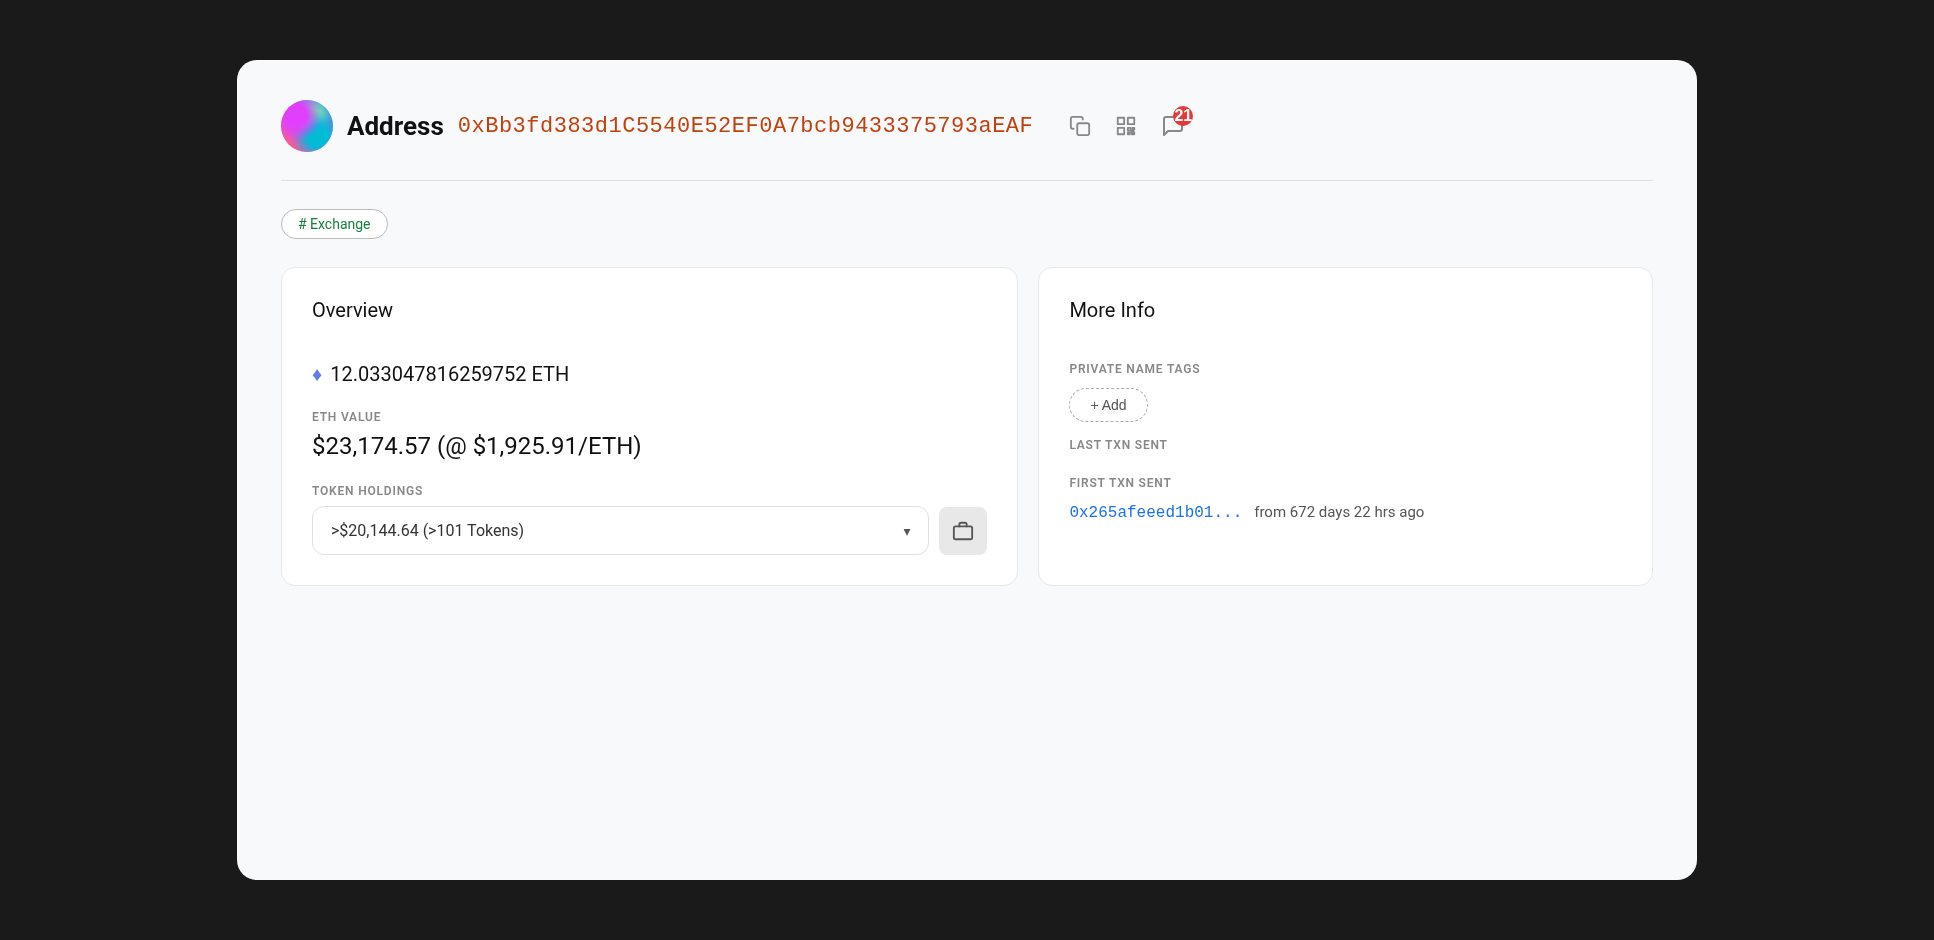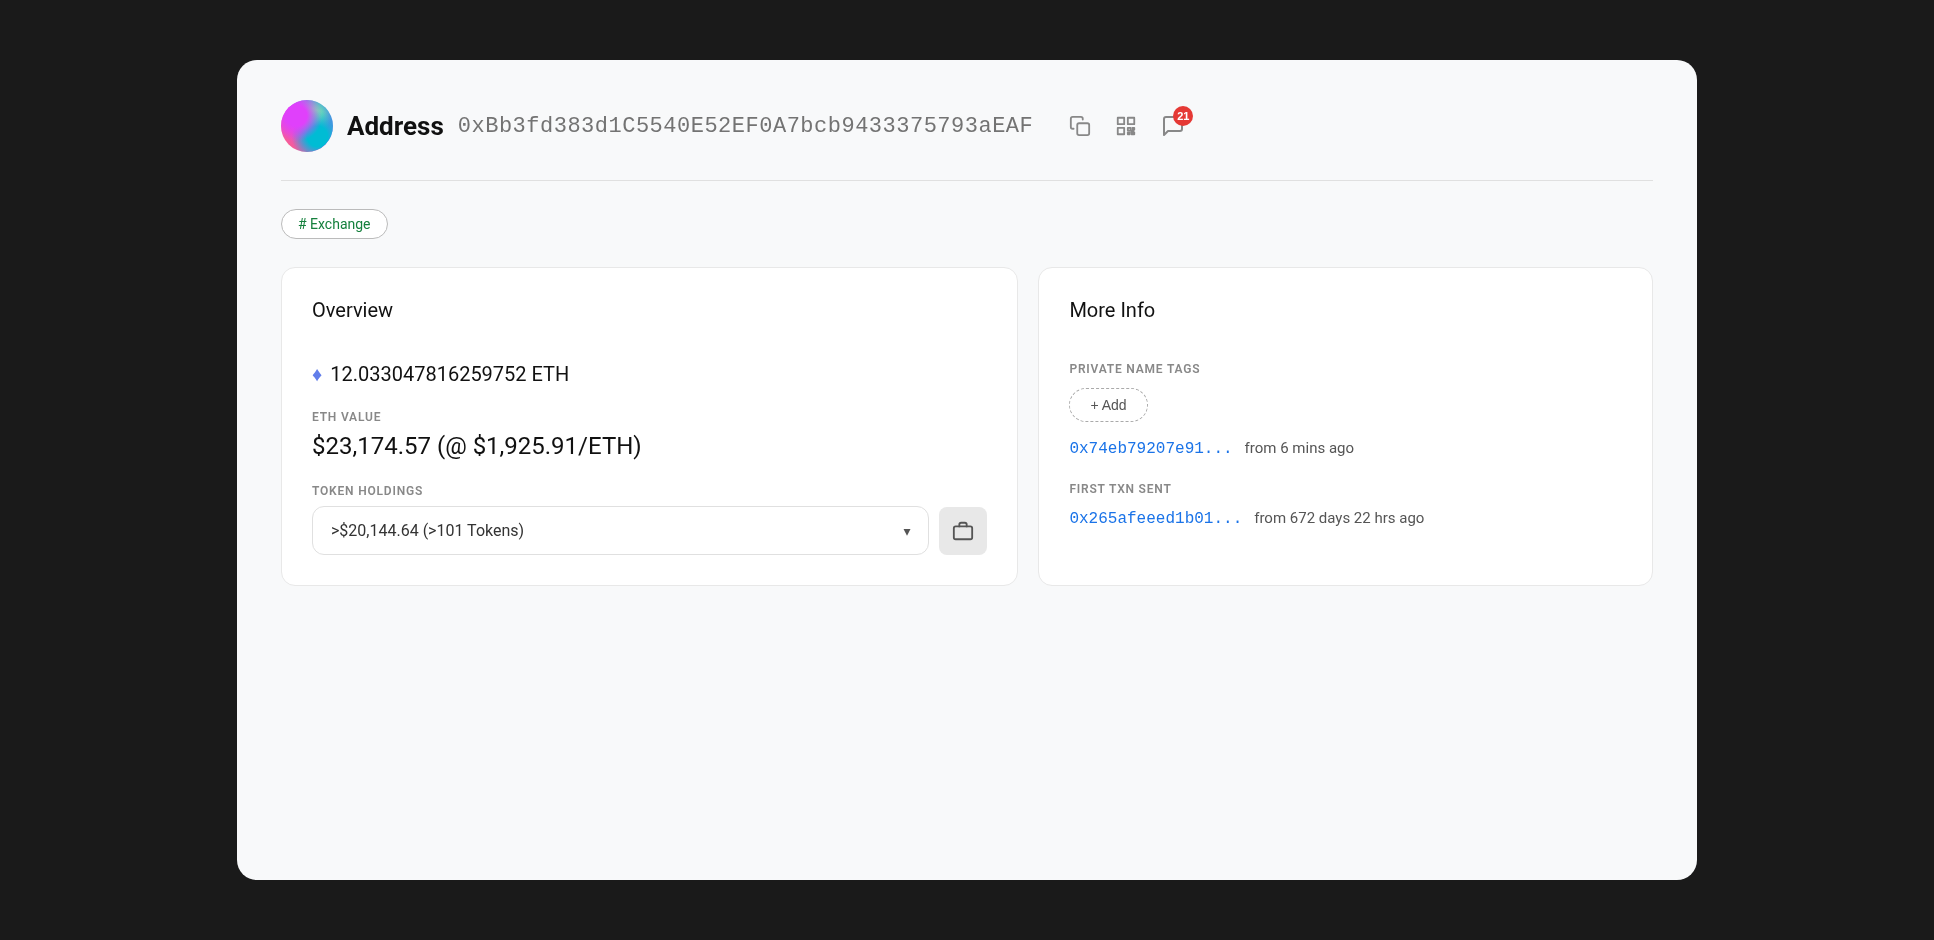--- a/index.html
+++ b/index.html
@@ -49,21 +49,21 @@
     }
     .header-title {
       font-size: 26px;
       font-weight: 700;
       color: #111;
       flex-shrink: 0;
     }
     .header-address {
       font-size: 22px;
       font-weight: 400;
-      color: #737373;
+      color: #c2410c;
       font-family: 'Courier New', monospace;
       letter-spacing: 0.5px;
     }
     .header-icons {
       display: flex;
       align-items: center;
       gap: 16px;
       margin-left: 18px;
     }
     .icon-btn {
@@ -89,21 +89,21 @@
       justify-content: center;
       padding: 4px;
     }
     .notification-btn svg { width: 24px; height: 24px; }
     .badge {
       position: absolute;
       top: -4px;
       right: -4px;
       background: #e53935;
       color: white;
-      font-size: 11px;
+      font-size: 16px;
       font-weight: 700;
       border-radius: 50%;
       width: 20px;
       height: 20px;
       display: flex;
       align-items: center;
       justify-content: center;
     }
     
     .divider {
@@ -360,24 +360,21 @@
       </div>
     </div>
 
     <div class="card card-more-info">
       <div class="card-title">More Info</div>
 
       <div class="info-label">PRIVATE NAME TAGS</div>
       <button class="add-btn">+ Add</button>
 
       <div class="txn-row">
-        <div>
-          <a class="txn-hash" href="#">0x74eb79207e91...</a>
-          <span class="txn-time">from 6 mins ago</span>
-        </div>
+        <div class="info-label">LAST TXN SENT</div>
       </div>
 
       <div class="txn-row">
         <div class="info-label">FIRST TXN SENT</div>
         <div>
           <a class="txn-hash" href="#">0x265afeeed1b01...</a>
           <span class="txn-time">from 672 days 22 hrs ago</span>
         </div>
       </div>
     </div>

